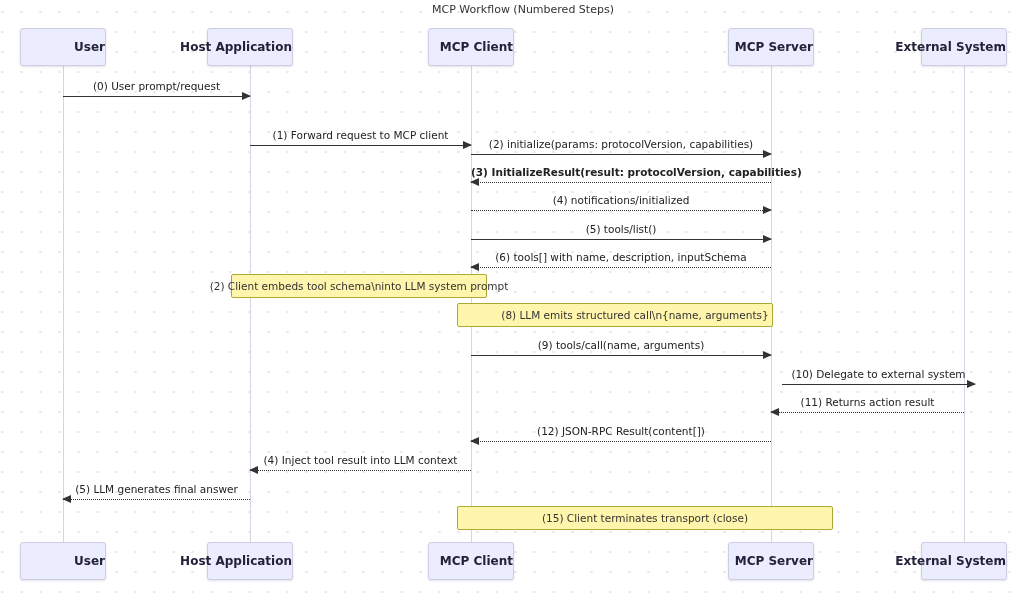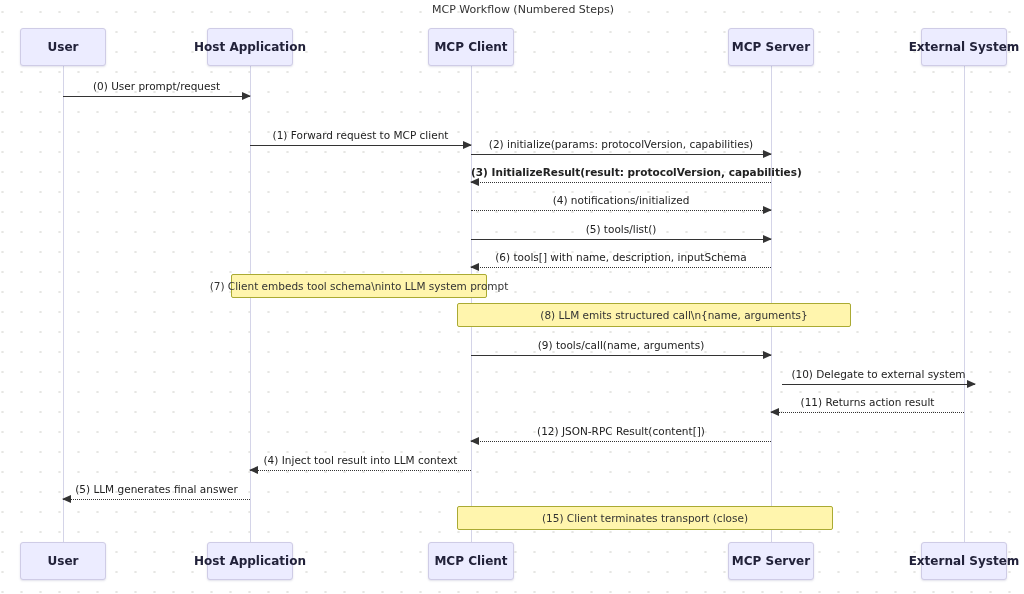--- a/index.html
+++ b/index.html
@@ -17,21 +17,21 @@
     position:absolute;top:3px;left:523px;transform:translateX(-50%);
     font-size:11px;color:#333;white-space:nowrap;
   }
   .lifeline{
     position:absolute;width:1px;top:66px;height:476px;
     background:#d4d4e8;
   }
   .actor-box{
     position:absolute;width:86px;height:38px;
     background:#ececff;border:1px solid #cfcce6;border-radius:3px;
-    display:flex;align-items:center;justify-content:center;
+    display:flex;align-items:center;justify-content:flex-end;
     box-shadow:0 1px 2px rgba(90,90,140,0.18);
     box-sizing:border-box;
   }
   .actor-box span{
     font-size:12px;font-weight:600;color:#22223a;white-space:nowrap;
   }
   .msg{
     position:absolute;height:17px;
     border-bottom:1px solid #333;
   }
@@ -146,22 +146,22 @@
   <div class="msg dotted" style="left:250px;top:453px;width:221px;">
     <div class="msg-label">(4) Inject tool result into LLM context</div>
     <span class="arrow left"></span>
   </div>
   <div class="msg dotted" style="left:63px;top:482px;width:187px;">
     <div class="msg-label">(5) LLM generates final answer</div>
     <span class="arrow left"></span>
   </div>
 
   <div class="note" style="left:231px;top:274px;width:256px;">
-    <span>(7) Client embeds tool schema\ninto LLM system prompt</span>
+    <span>(2) Client embeds tool schema\ninto LLM system prompt</span>
   </div>
-  <div class="note" style="left:457px;top:303px;width:394px;padding-left:40px;">
+  <div class="note" style="left:457px;top:303px;width:316px;padding-left:40px;">
     <span>(8) LLM emits structured call\n{name, arguments}</span>
   </div>
   <div class="note" style="left:457px;top:506px;width:376px;">
     <span>(15) Client terminates transport (close)</span>
   </div>
 
 </div>
 
 </body></html>

